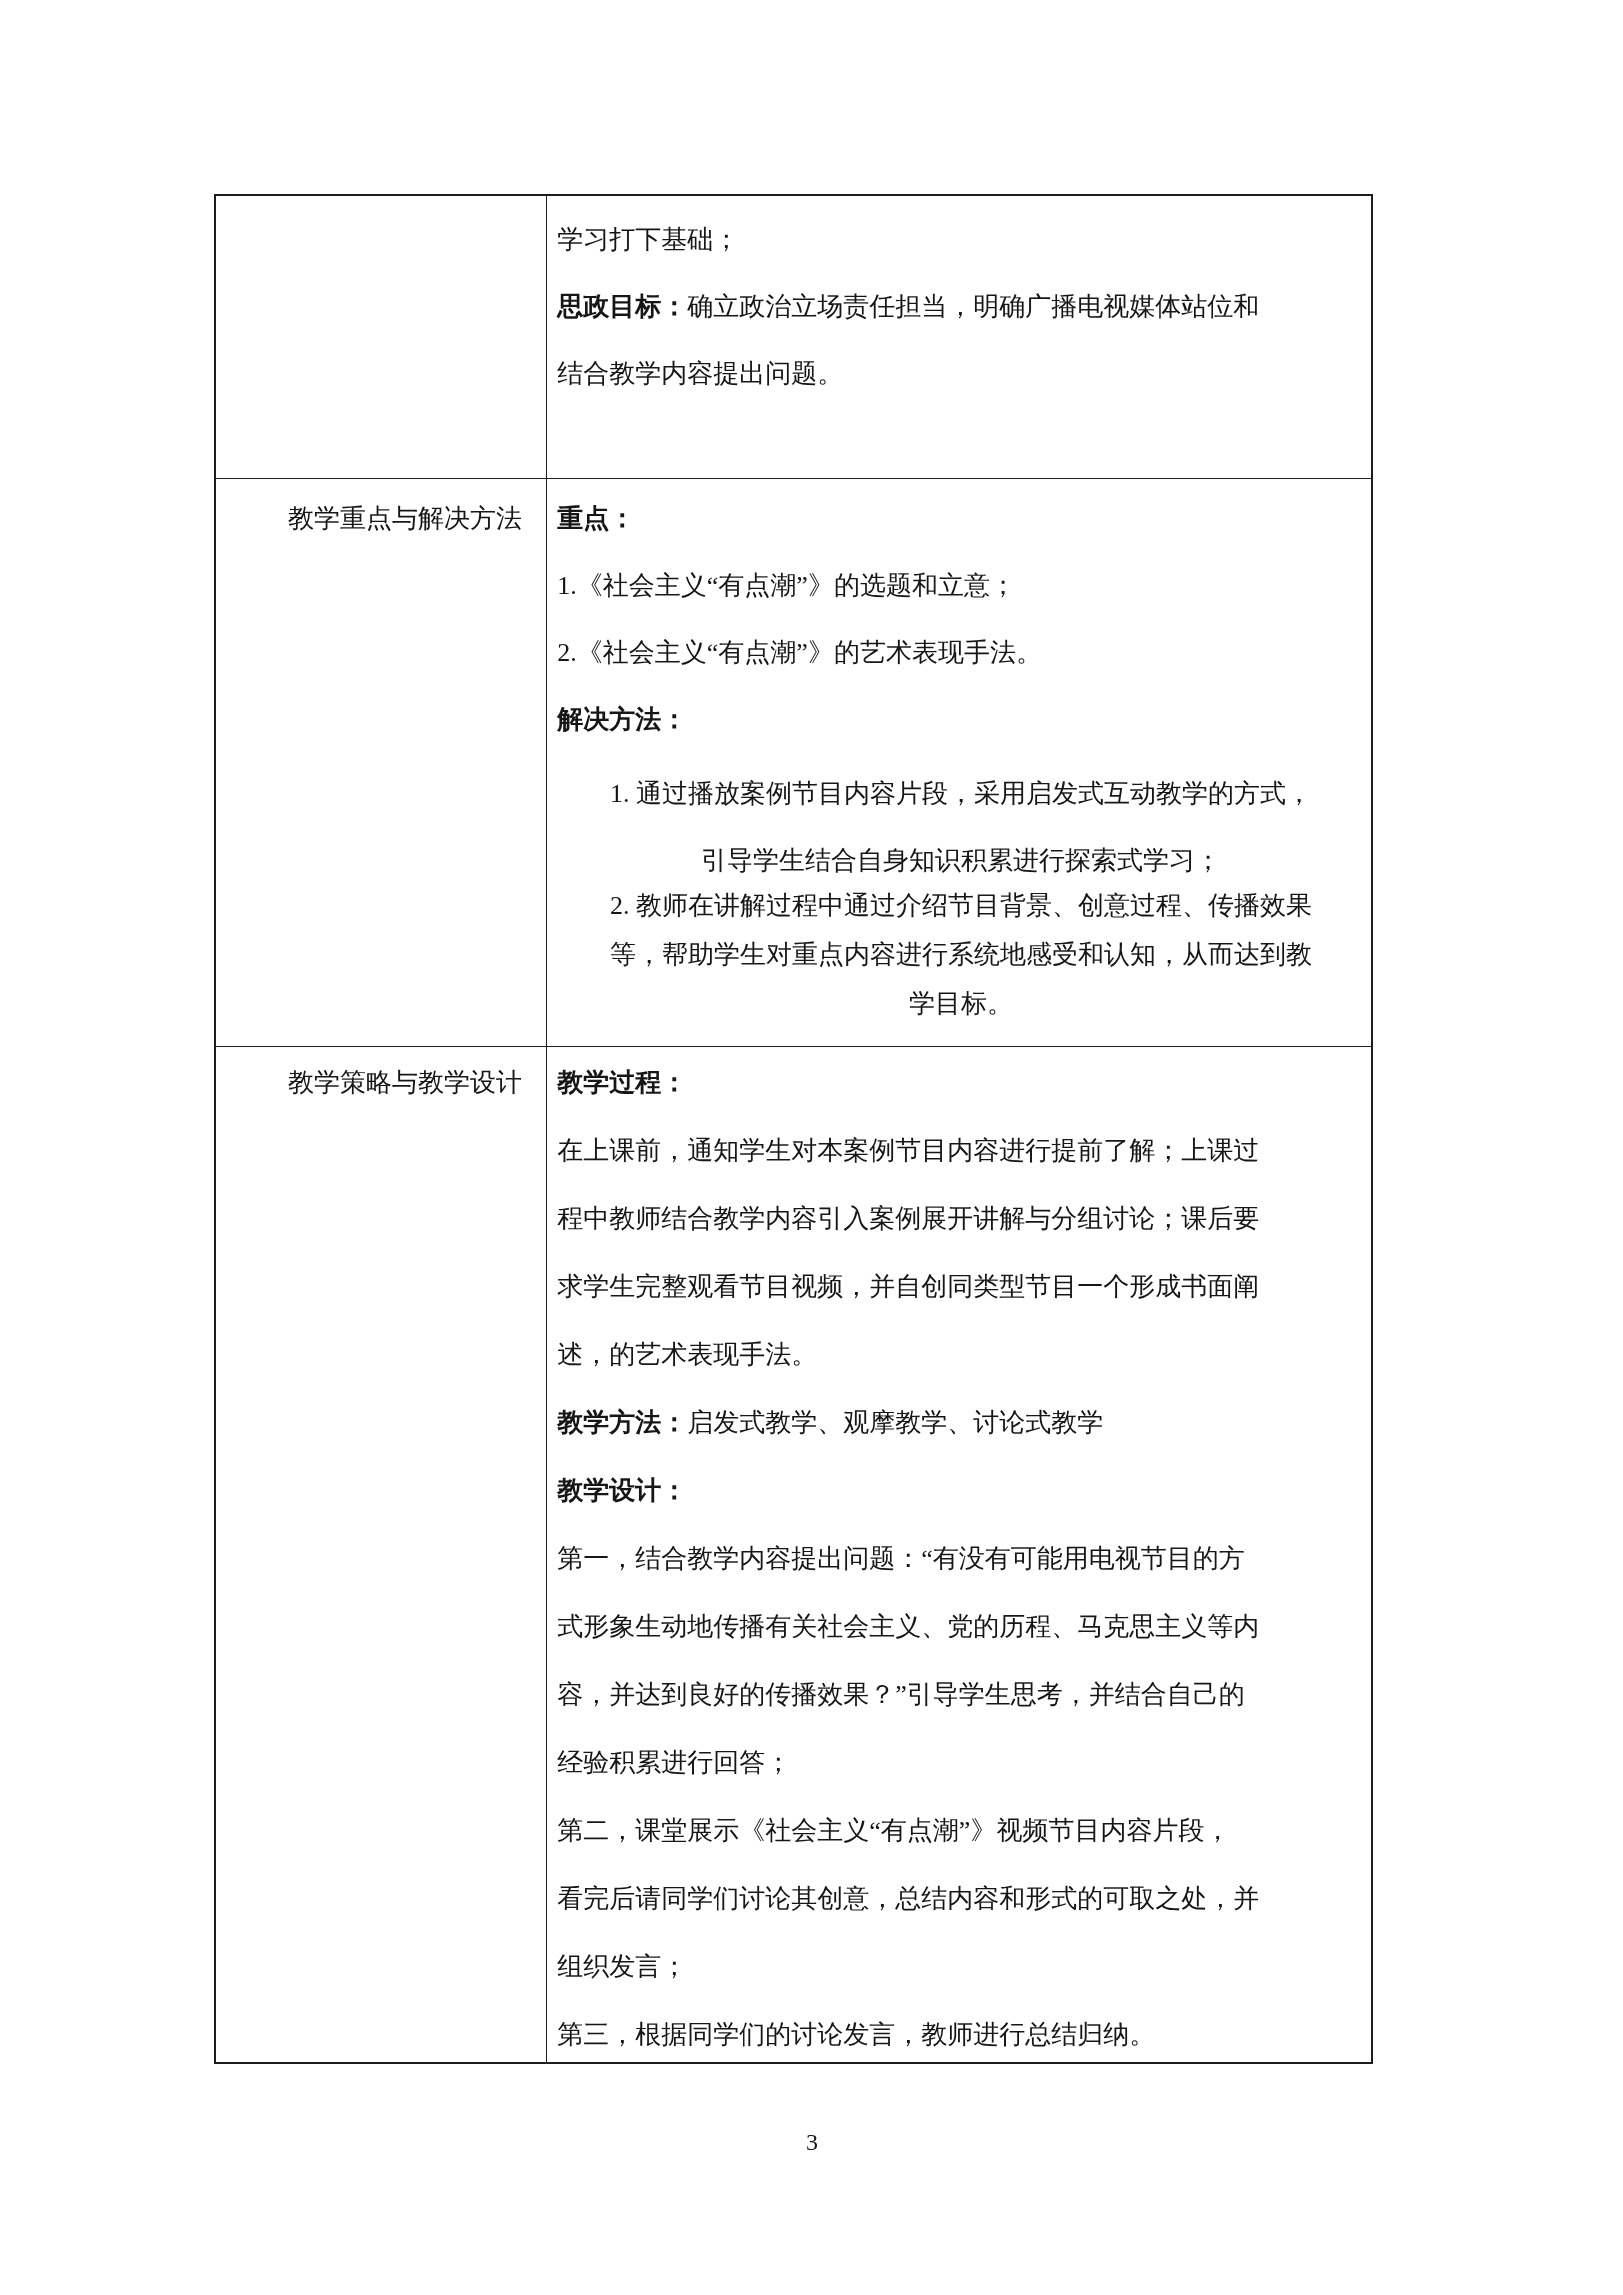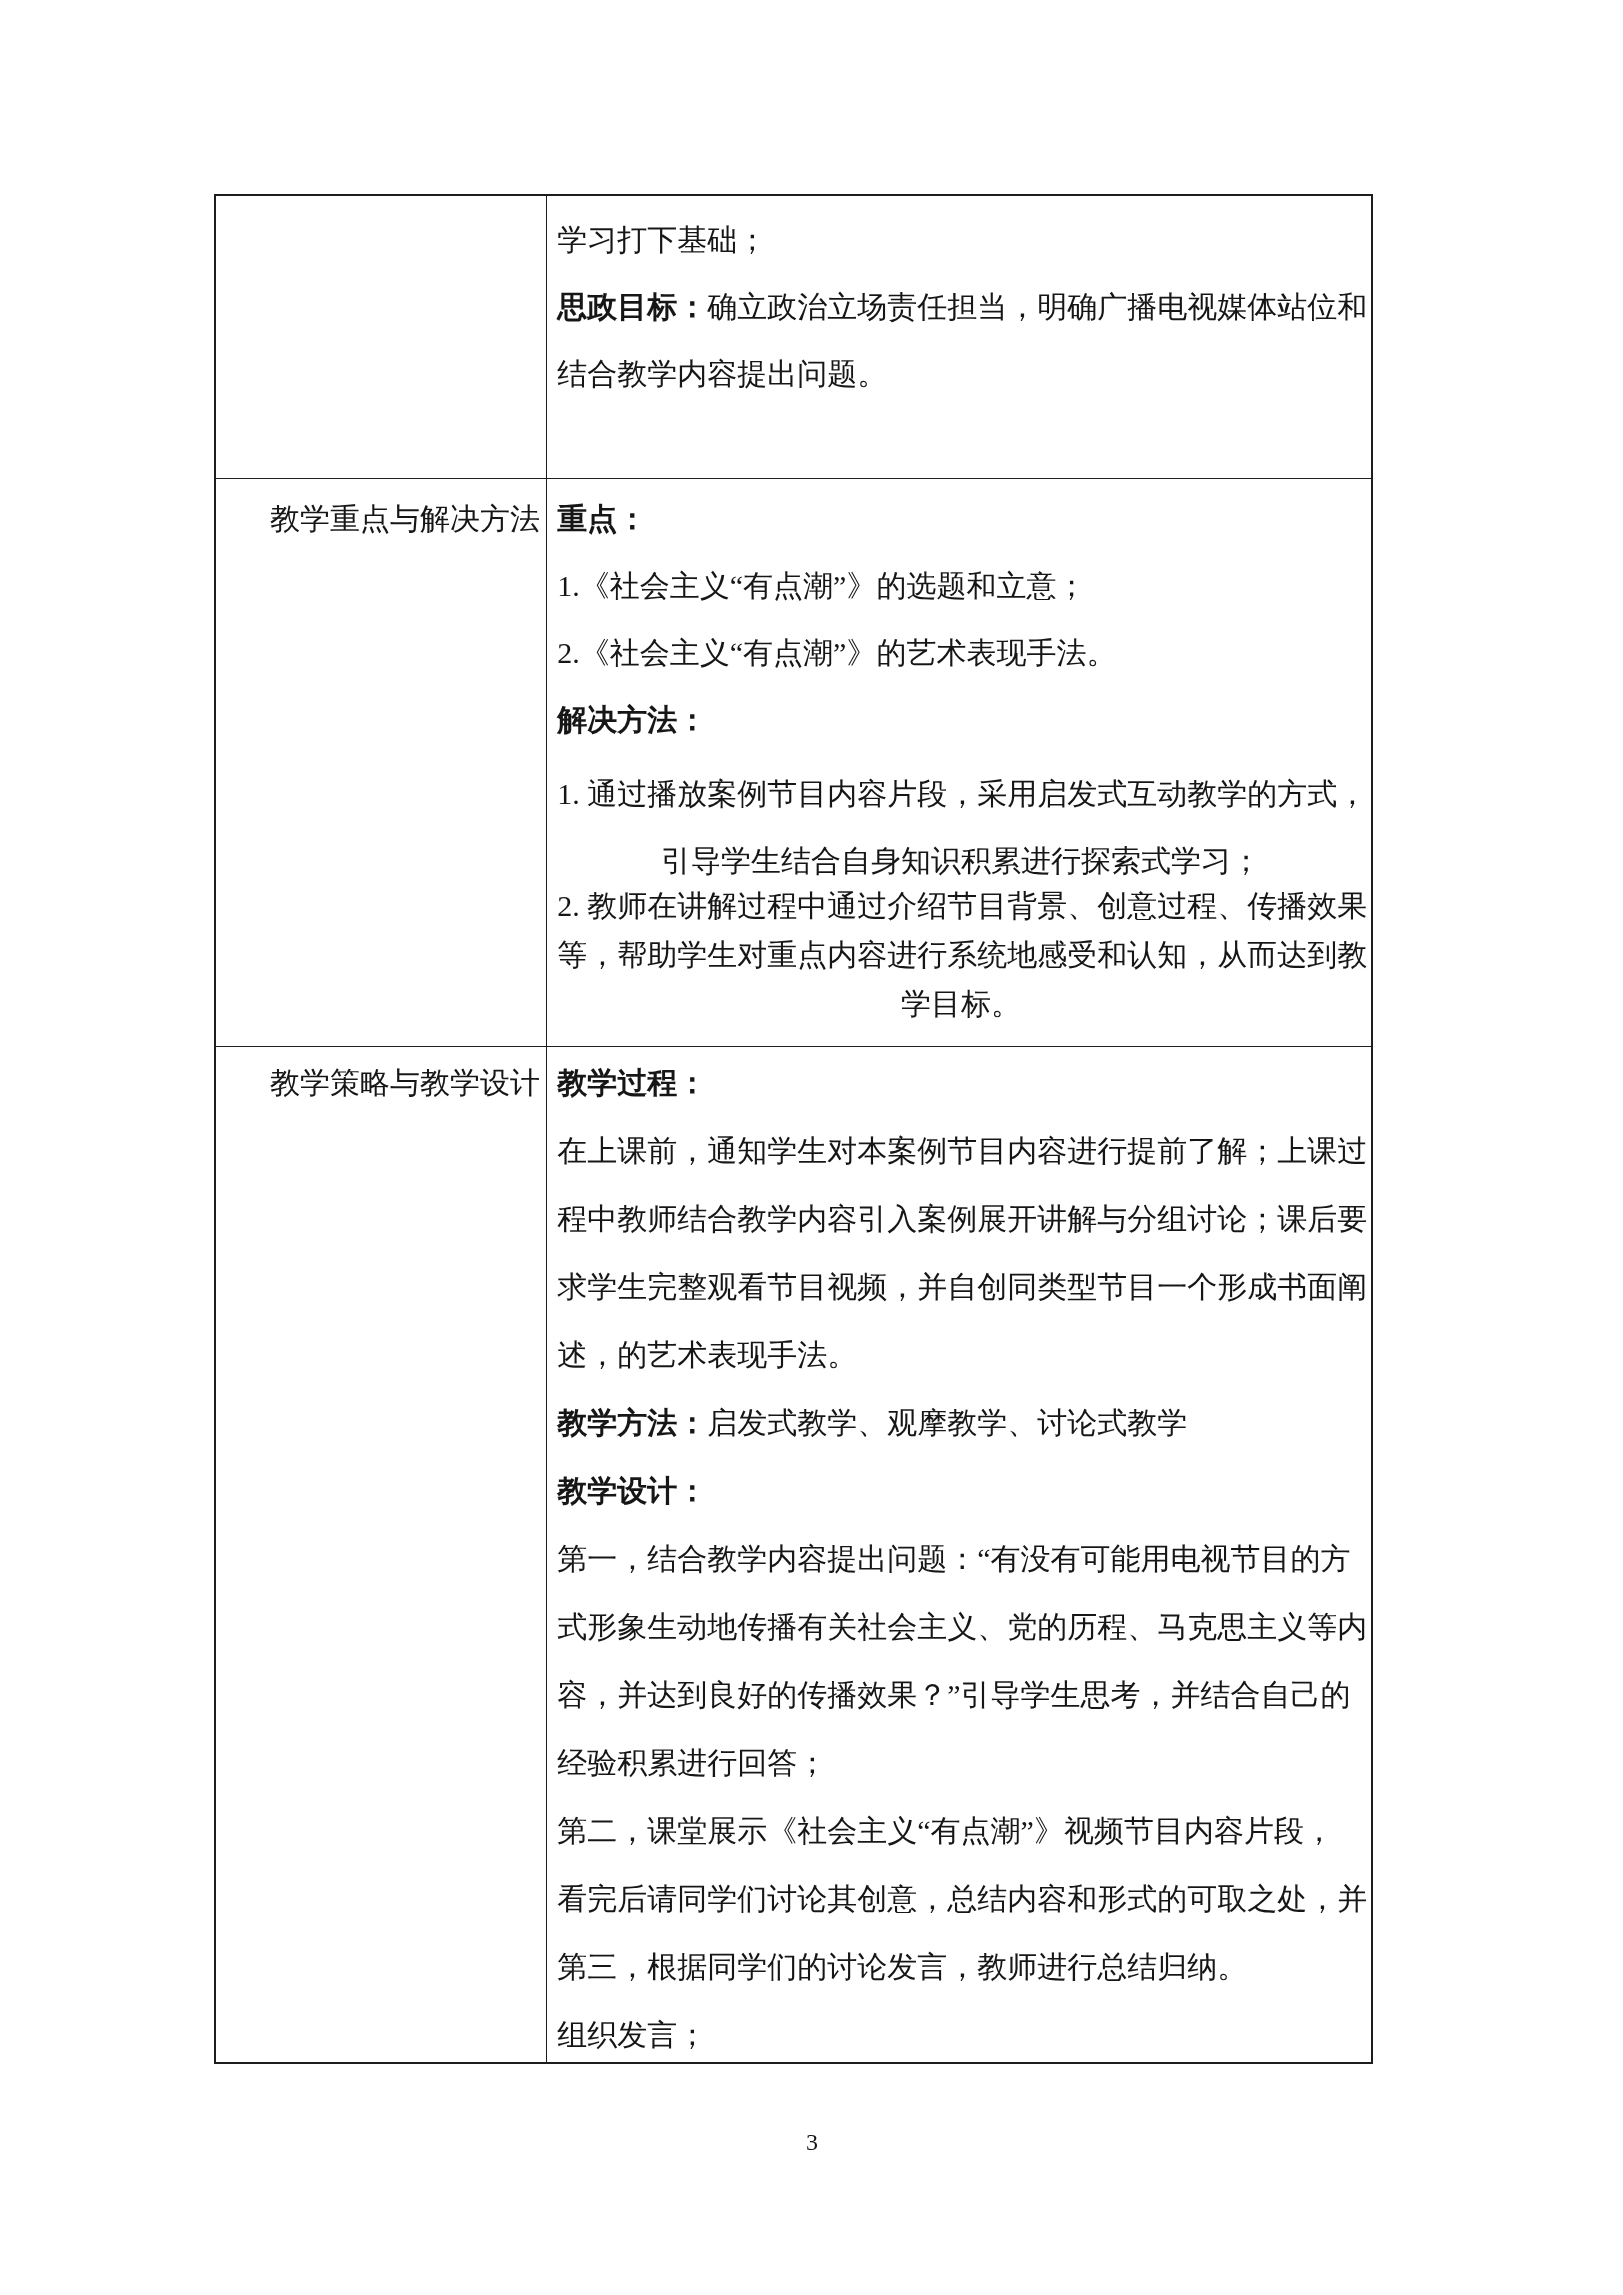--- a/index.html
+++ b/index.html
@@ -20,21 +20,21 @@
     grid-template-rows:283px 568px 1fr;
   }
   .row{
     display:grid;
     grid-template-columns:331px 1fr;
     box-sizing:border-box;
     border-bottom:1.6px solid #1d1d1d;
     min-height:0;
   }
   .row:last-child{border-bottom:none;}
-  .cell{box-sizing:border-box;font-size:30px;overflow:hidden;}
+  .cell{box-sizing:border-box;font-size:26px;overflow:hidden;}
   .label-cell{
     border-right:1.6px solid #1d1d1d;
     text-align:center;
   }
   .content-cell{
     padding-left:10.3px;
     padding-right:6.3px;
   }
   .row1 .content-cell{padding-top:9.5px;}
   .row2 .content-cell,.row2 .label-cell{padding-top:6.3px;}
@@ -100,21 +100,21 @@
             <div class="tline"><span>求学生完整观看节目视频，并自创同类型节目一个形成书面阐</span></div>
             <div class="tline"><span>述，的艺术表现手法。</span></div>
             <div class="tline"><b>教学方法：</b><span>启发式教学、观摩教学、讨论式教学</span></div>
             <div class="tline"><b>教学设计：</b></div>
             <div class="tline"><span>第一，结合教学内容提出问题：“有没有可能用电视节目的方</span></div>
             <div class="tline"><span>式形象生动地传播有关社会主义、党的历程、马克思主义等内</span></div>
             <div class="tline"><span>容，并达到良好的传播效果？”引导学生思考，并结合自己的</span></div>
             <div class="tline"><span>经验积累进行回答；</span></div>
             <div class="tline"><span>第二，课堂展示《社会主义“有点潮”》视频节目内容片段，</span></div>
             <div class="tline"><span>看完后请同学们讨论其创意，总结内容和形式的可取之处，并</span></div>
+            <div class="tline"><span>组织发言；</span></div>
             <div class="tline"><span>第三，根据同学们的讨论发言，教师进行总结归纳。</span></div>
-            <div class="tline"><span>组织发言；</span></div>
           </div>
         </div>
       </div>
     </div>
   <div class="page-number">3</div>
 </div>
 
 
 </body></html>

